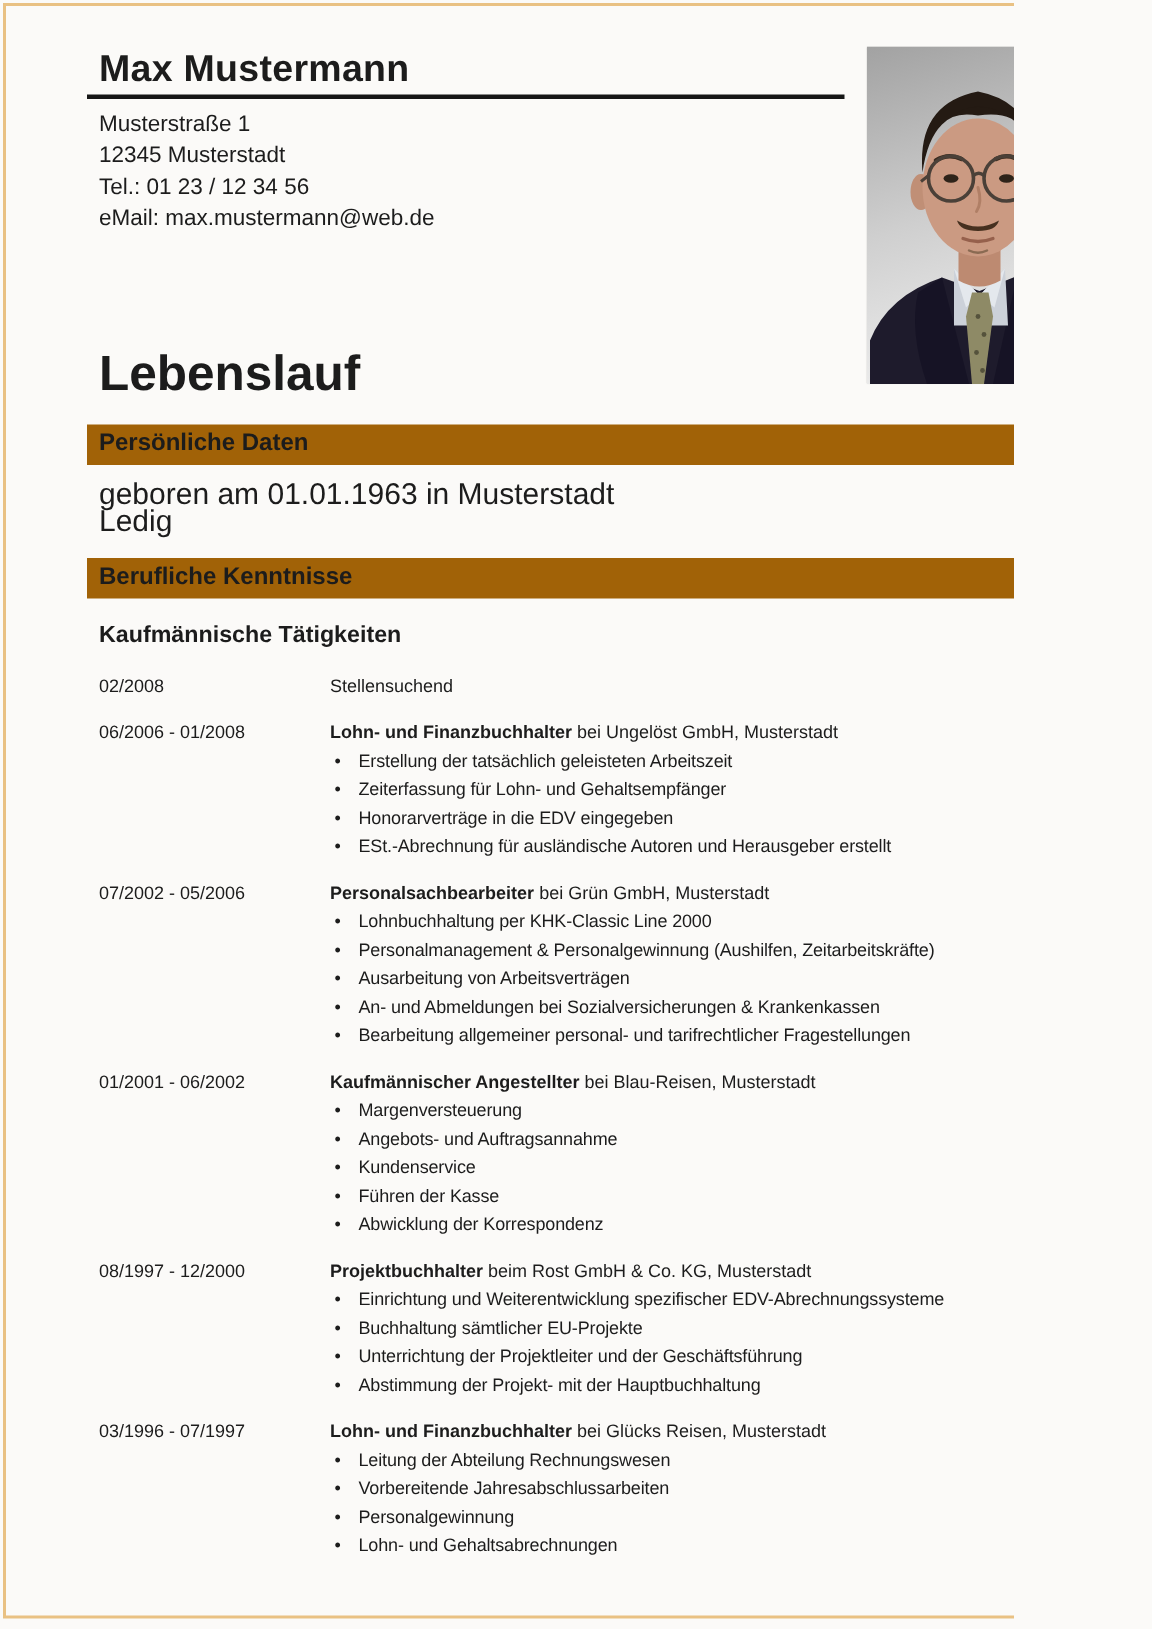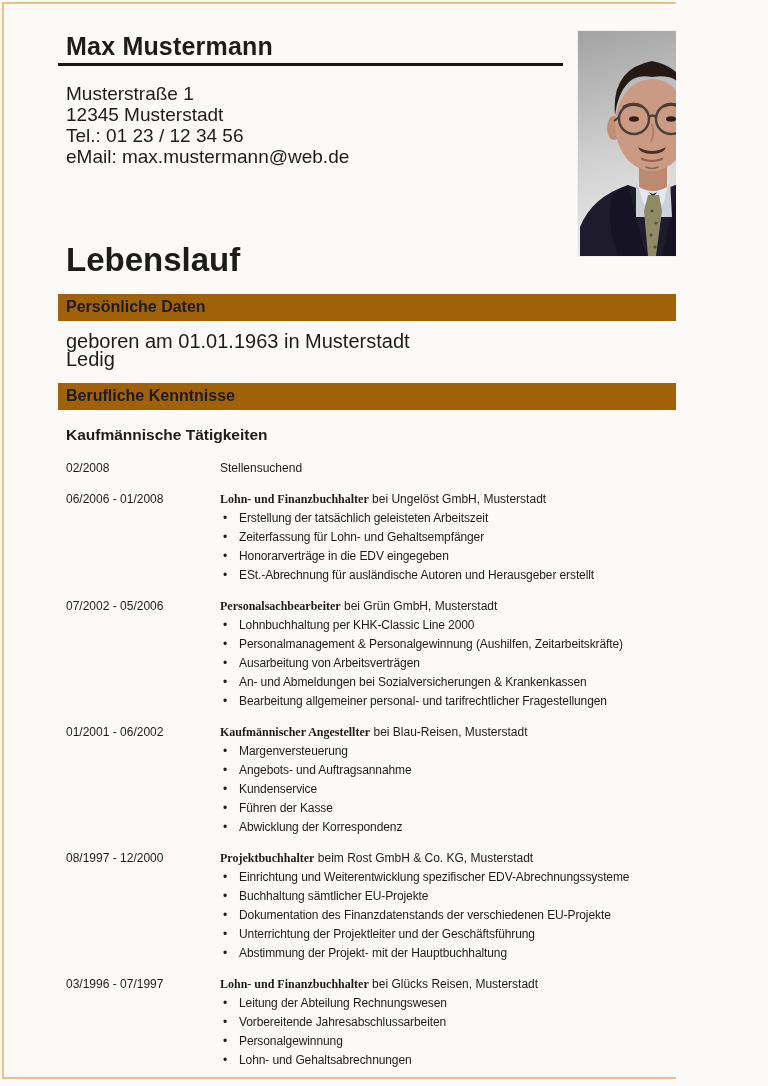--- a/index.html
+++ b/index.html
@@ -15,21 +15,21 @@
     position: absolute; left: 2px; top: 2px;
     width: 752px; height: 1077px;
     border: 2px solid #e9c183;
     pointer-events: none;
   }
   .content { position: absolute; left: 58px; top: 0; width: 676px; }
 
   .hdr { margin-top: 32px; }
   .name-block { width: 505px; border-bottom: 3px solid #161616; padding: 0 0 2px 8px; }
   .name { font-size: 25px; font-weight: bold; margin: 0; letter-spacing: 0.2px; }
-  .addr { padding-left: 8px; margin-top: 17px; font-size: 19px; line-height: 21px; }
+  .addr { padding-left: 8px; margin-top: 6px; font-size: 15px; line-height: 21px; }
 
   .photo {
     position: absolute; left: 578px; top: 31px;
     width: 150px; height: 225px;
     box-shadow: 0 0 1px rgba(0,0,0,0.25);
   }
   .photo svg { display: block; }
 
   .title { font-size: 33px; font-weight: bold; margin: 74px 0 0 0; padding-left: 8px; }
 
@@ -40,21 +40,21 @@
     margin-top: 15px;
   }
   .personal-lines { padding-left: 8px; margin-top: 11px; font-size: 20px; line-height: 18px; }
 
   .subheading { padding-left: 8px; margin: 16px 0 0 0; font-size: 15.5px; font-weight: bold; }
 
   .entries { padding-left: 8px; margin-top: 15px; font-size: 12px; }
   .entry { display: flex; margin-bottom: 12px; }
   .entry-date { width: 154px; flex: none; line-height: 19px; white-space: nowrap; }
   .entry-body { flex: 1; line-height: 19px; }
-  .pos { font-weight: bold; font-family: Liberation Serif, serif; }
+  .pos { font-weight: bold; }
   .bul { margin: 0; padding: 0; list-style: none; }
   .bul li { position: relative; padding-left: 19px; white-space: nowrap; letter-spacing: -0.1px; }
   .bul li::before { content: "\2022"; position: absolute; left: 3px; top: 0; }
 </style>
 </head>
 <body>
 
 <div class="page">
   <div class="frame"></div>
 
@@ -206,21 +206,20 @@
       <div class="entry">
         <div class="entry-date">08/1997 - 12/2000</div>
         <div class="entry-body">
           <div class="entry-title">
             <span class="pos">Projektbuchhalter</span>
             <span class="det">beim Rost GmbH &amp; Co. KG, Musterstadt</span>
           </div>
           <ul class="bul">
             <li>Einrichtung und Weiterentwicklung spezifischer EDV-Abrechnungssysteme</li>
             <li>Buchhaltung sämtlicher EU-Projekte</li>
-            <li>Dokumentation des Finanzdatenstands der verschiedenen EU-Projekte</li>
             <li>Unterrichtung der Projektleiter und der Geschäftsführung</li>
             <li>Abstimmung der Projekt- mit der Hauptbuchhaltung</li>
           </ul>
         </div>
       </div>
 
       <div class="entry">
         <div class="entry-date">03/1996 - 07/1997</div>
         <div class="entry-body">
           <div class="entry-title">

